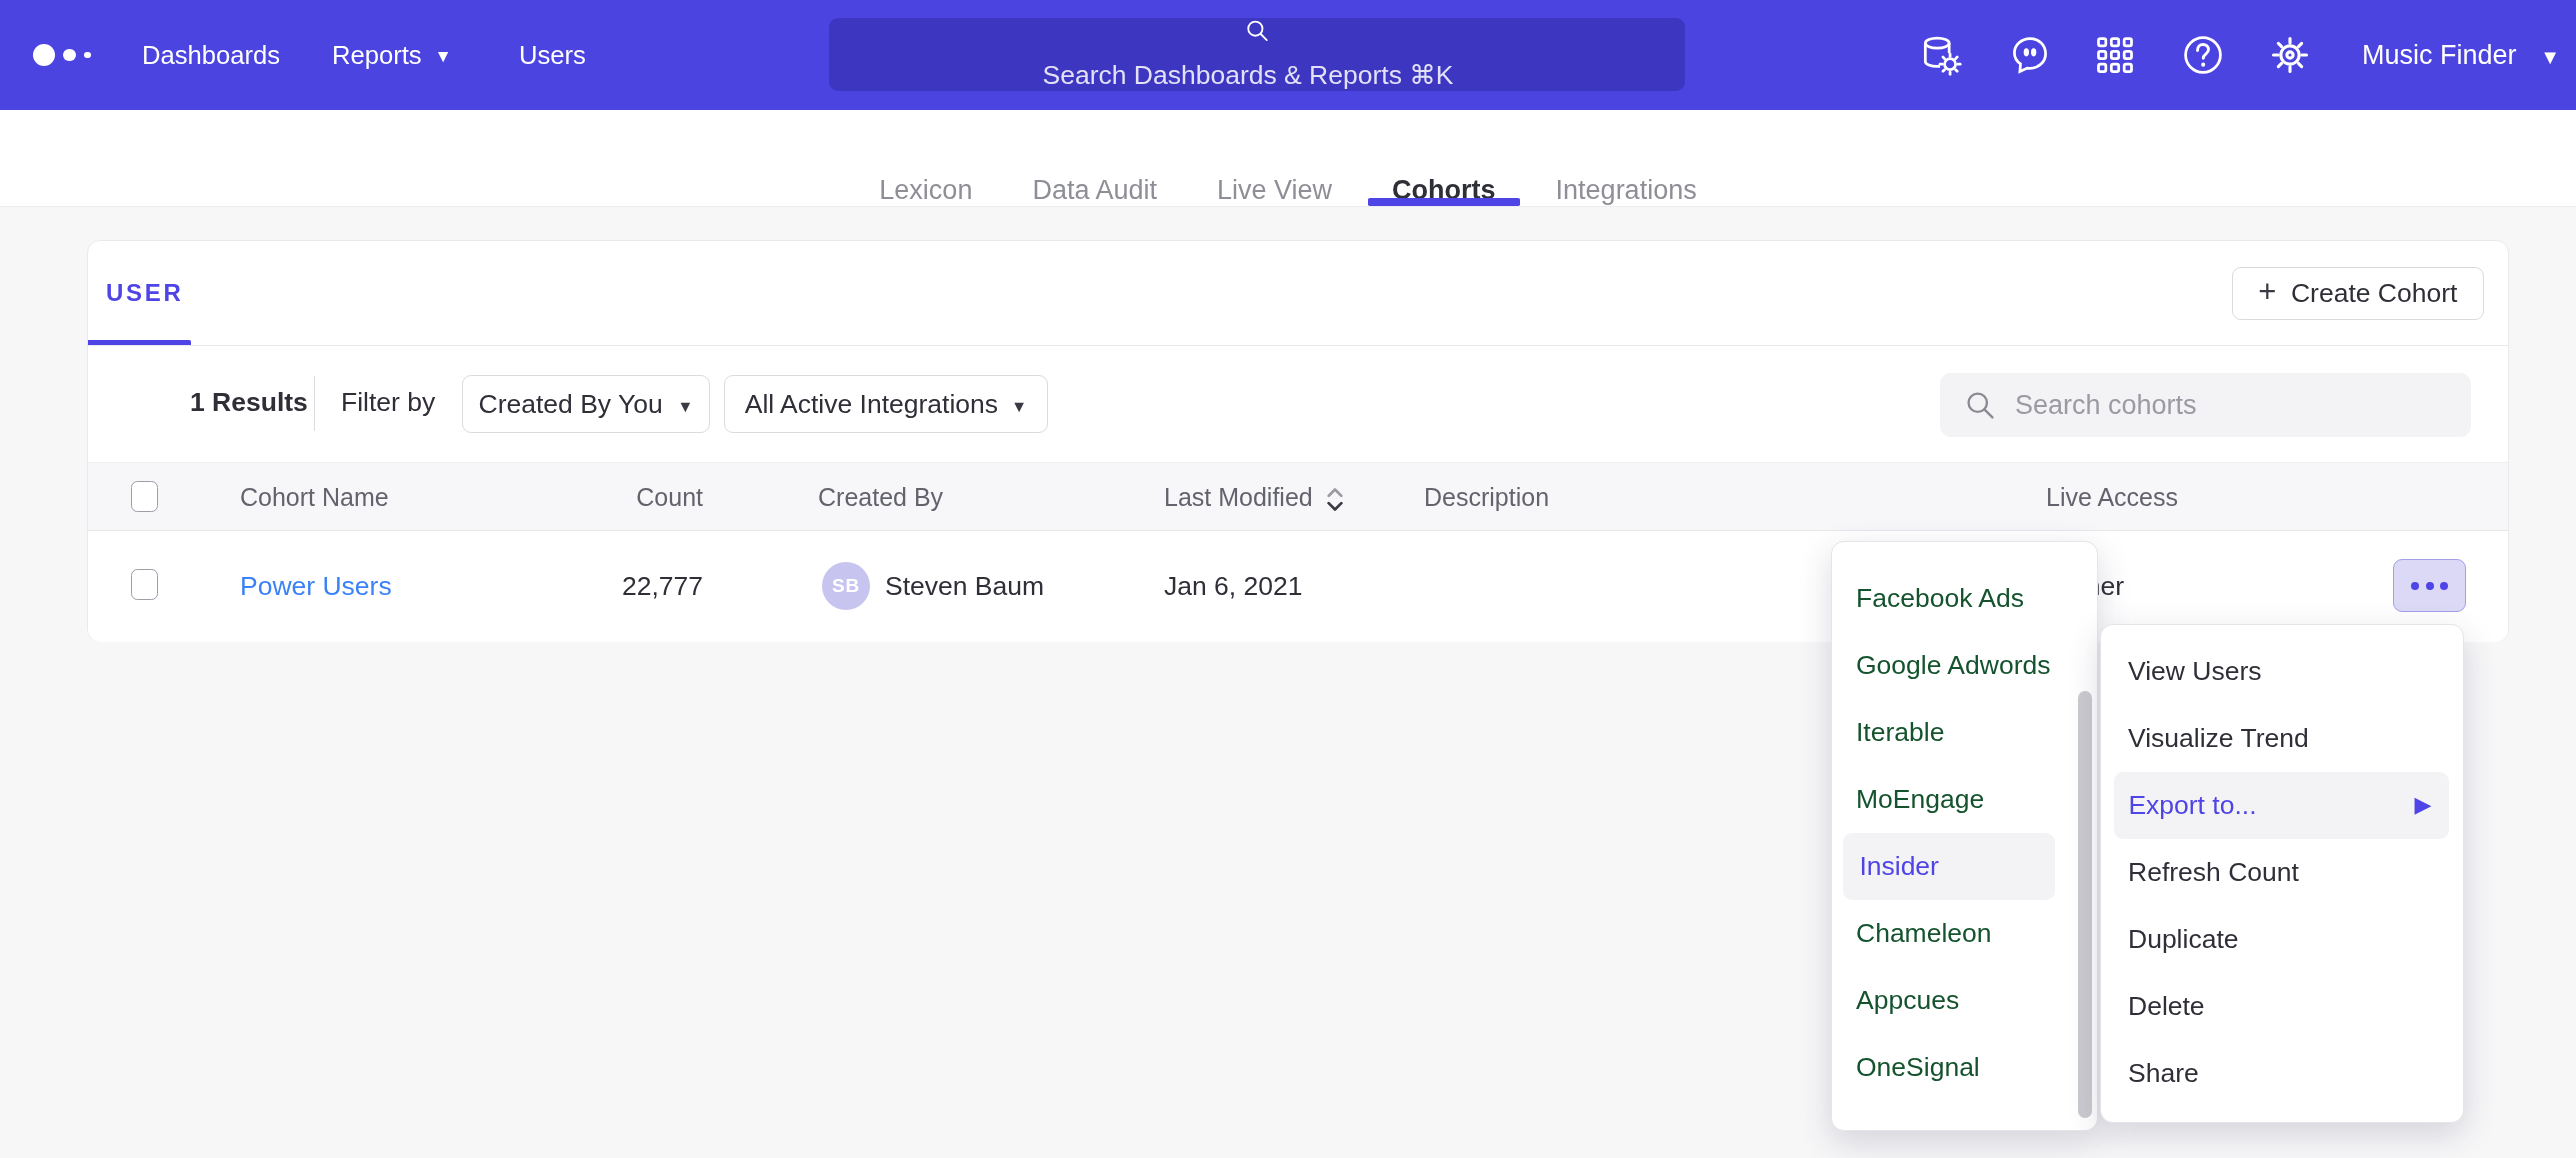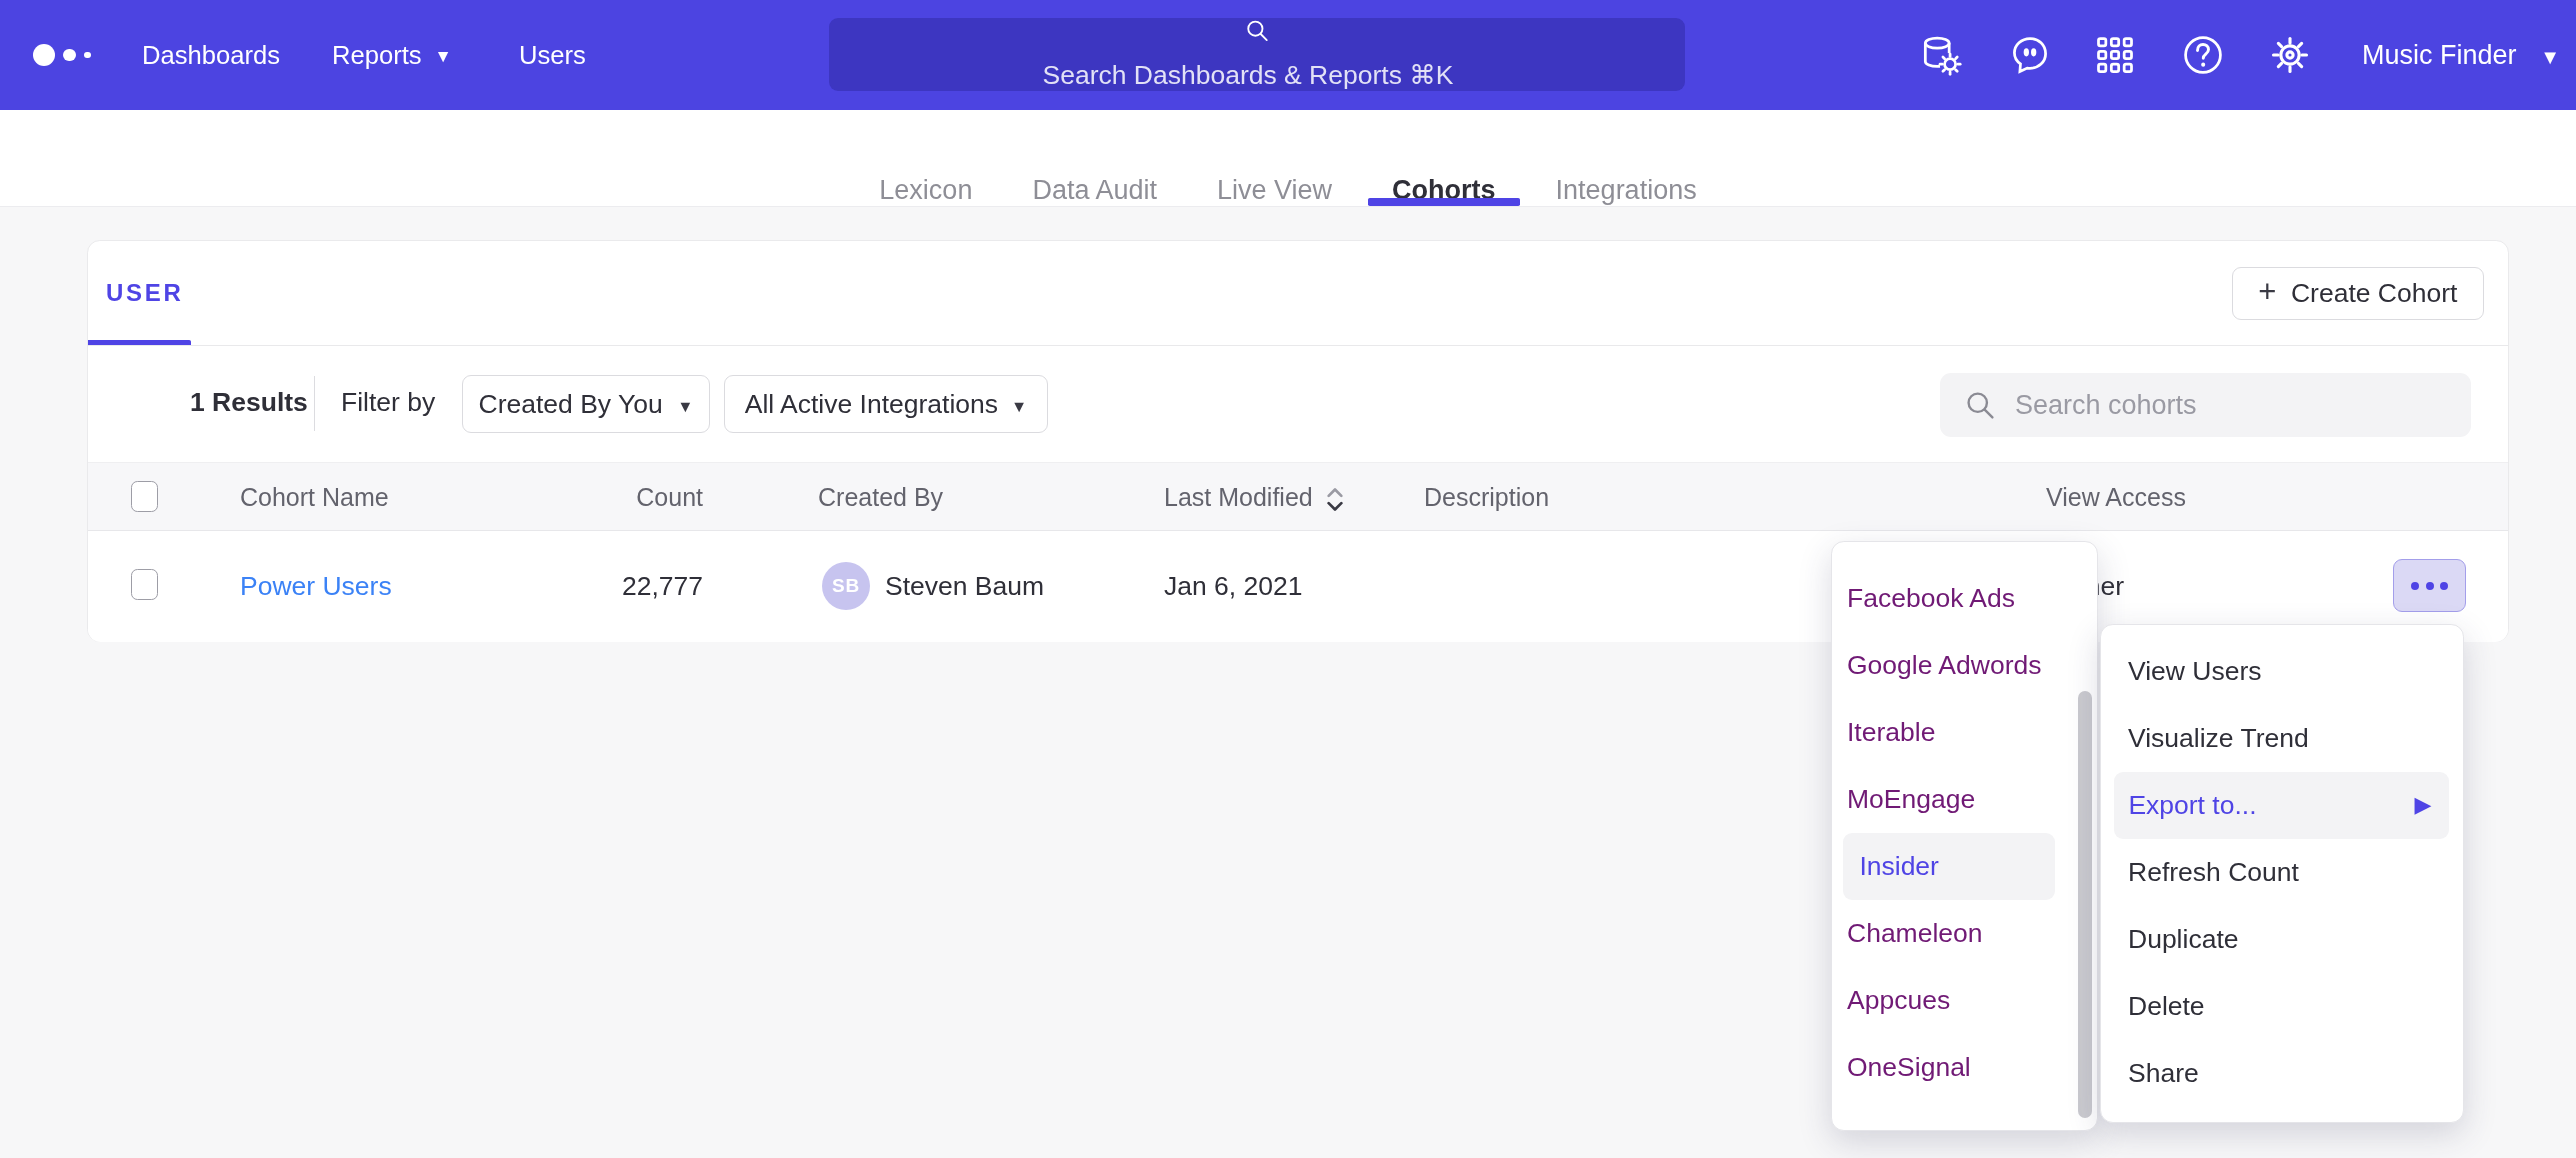--- a/index.html
+++ b/index.html
@@ -119,22 +119,22 @@
     display:flex; align-items:center; justify-content:center; gap:6.4px; cursor:pointer;
   }
   .more-btn i { display:block; width:7.3px; height:7.3px; border:4.6px solid #4F44E5; border-radius:50%; }
   
   .submenu {
     position:absolute; left:1831px; top:541px; width:267px; height:590px;
     background:#fff; border:0.9px solid #E5E5E9; border-radius:12.8px;
     box-shadow:0 11px 33px rgba(50,50,90,0.18); overflow:hidden; z-index:20;
   }
   .submenu .mi {
-    height:67px; display:flex; align-items:center; padding-left:15px;
-    font-size:26.5px; color:#701a75; cursor:pointer; white-space:nowrap;
+    height:67px; display:flex; align-items:center; padding-left:24px;
+    font-size:26.5px; color:#14532d; cursor:pointer; white-space:nowrap;
   }
   .submenu .mi.clipped { margin-top:-44px; }
   .submenu .mi.hl {
     margin:0 42px 0 11px; padding-left:16.4px; background:#F3F3F5; border-radius:9px; color:#4F44E5;
   }
   .scroll-thumb {
     position:absolute; right:4.6px; top:149px; width:14.6px; height:427px;
     background:#CACACF; border-radius:7.3px; cursor:pointer;
   }
   .ctxmenu {
@@ -304,21 +304,21 @@
     <div class="th th-count">Count</div>
     <div class="th" style="left:730px;">Created By</div>
     <div class="th" style="left:1076px;">Last Modified</div>
     <div class="sorticon">
       <svg width="24" height="29" viewBox="0 0 26 32" fill="none">
         <polyline points="6,12 13,5 20,12" stroke="#9A9AA3" stroke-width="3" stroke-linecap="round" stroke-linejoin="round"></polyline>
         <polyline points="6,20 13,27 20,20" stroke="#3A3A44" stroke-width="3" stroke-linecap="round" stroke-linejoin="round"></polyline>
       </svg>
     </div>
     <div class="th" style="left:1336px;">Description</div>
-    <div class="th" style="left:1958px;">View Access</div>
+    <div class="th" style="left:1958px;">Live Access</div>
   </div>
 
   <div class="trow">
     <div class="checkbox" style="top:38px;"></div>
     <div class="cell cohort-link" style="left:152px;">Power Users</div>
     <div class="cell count-cell">22,777</div>
     <div class="avatar">SB</div>
     <div class="cell" style="left:797px;">Steven Baum</div>
     <div class="cell" style="left:1076px;">Jan 6, 2021</div>
     <div class="cell" style="left:1958px;">Owner</div>

